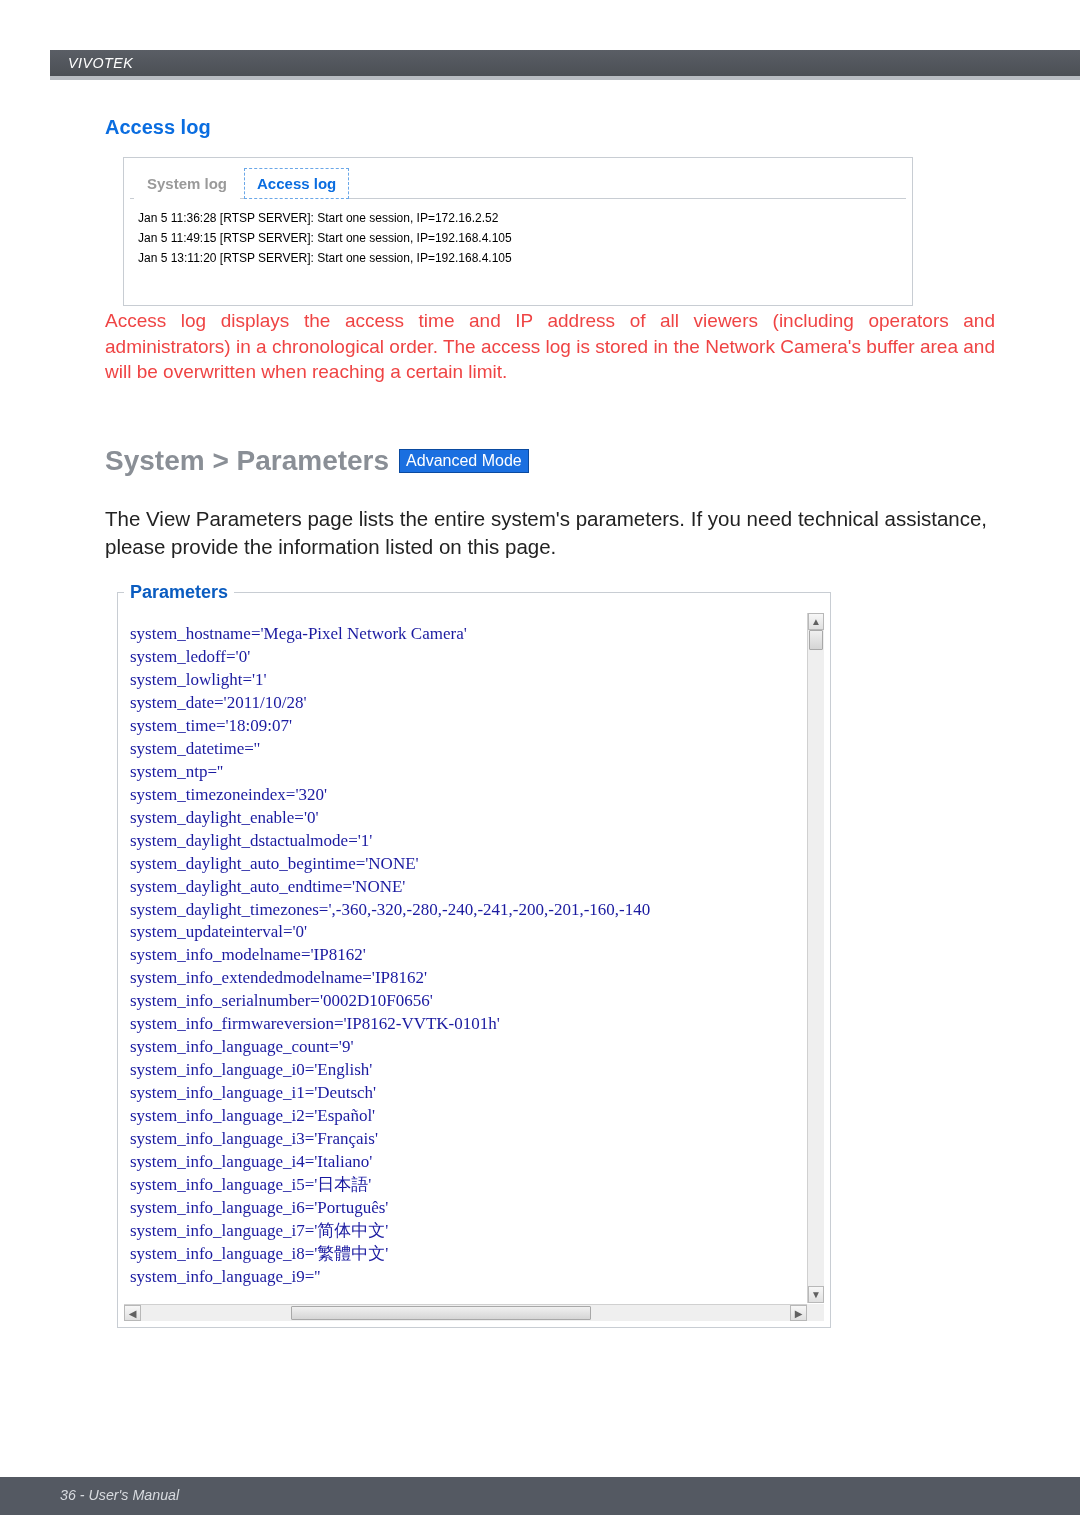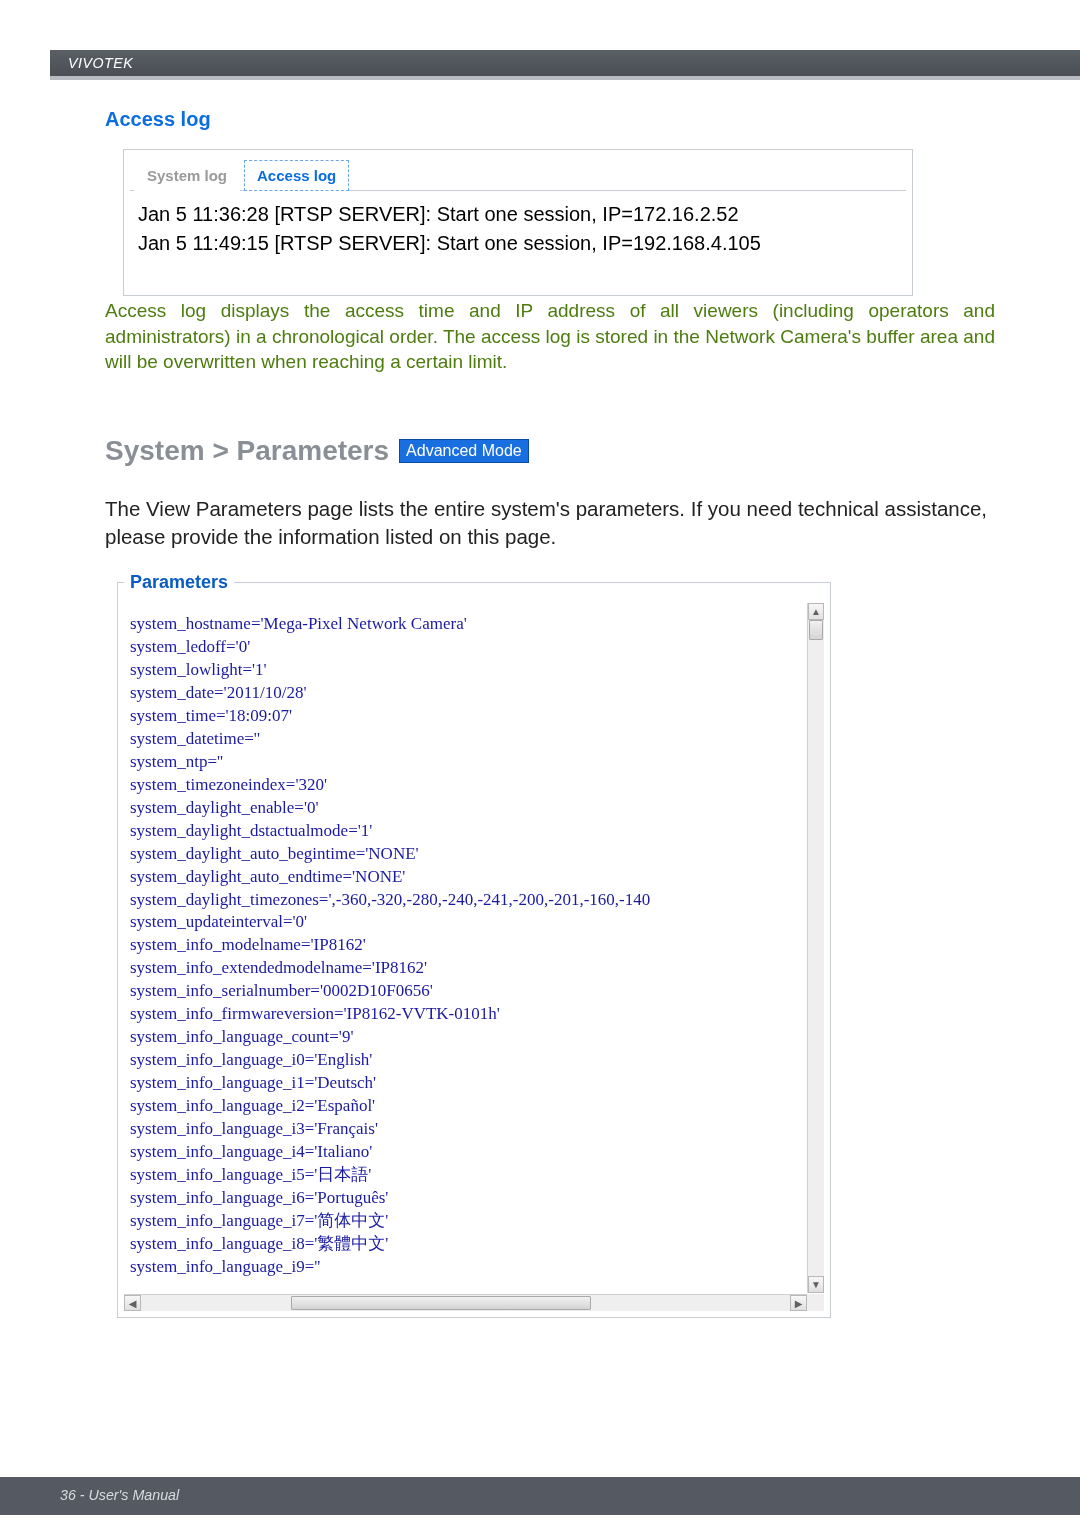--- a/index.html
+++ b/index.html
@@ -23,21 +23,21 @@
     margin-left: 50px;
     margin-right: 0;
   }
   .topbar span {
     color: #fff;
     font-style: italic;
     letter-spacing: 0.5px;
     font-size: 14.25px;
   }
   .content {
-    padding: 28px 85px 40px 105px;
+    padding: 36px 85px 40px 105px;
   }
   .section-title {
     color: #0a6de0;
     font-weight: bold;
     font-size: 20px;
     margin-bottom: 18px;
   }
   .tab-panel-wrap {
     border: 1px solid #c8cdd3;
     padding: 6px 6px 30px 6px;
@@ -60,27 +60,27 @@
     border: 1px dashed transparent;
     margin-bottom: -1px;
     background: #fff;
   }
   .tab.active {
     color: #0a6de0;
     border: 1px dashed #6aa7e8;
   }
   .log-body {
     padding: 12px 8px 4px 8px;
-    font-size: 20px;
+    font-size: 12px;
     color: #000;
   }
   .log-body div { margin-bottom: 6px; }
   .body-text {
     font-size: 19px;
-    color: #4d7c0f;
+    color: #ef4444;
     line-height: 1.35;
     text-align: justify;
     margin-bottom: 60px;
   }
   .heading-row {
     display: flex;
     align-items: center;
     gap: 10px;
     margin-bottom: 28px;
   }
@@ -233,20 +233,21 @@
       <div class="section-title">Access log</div>
 
       <div class="tab-panel-wrap">
         <div class="tab-strip">
           <div class="tab">System log</div>
           <div class="tab active">Access log</div>
         </div>
         <div class="log-body">
           <div>Jan 5 11:36:28 [RTSP SERVER]: Start one session, IP=172.16.2.52</div>
           <div>Jan 5 11:49:15 [RTSP SERVER]: Start one session, IP=192.168.4.105</div>
+          <div>Jan 5 13:11:20 [RTSP SERVER]: Start one session, IP=192.168.4.105</div>
         </div>
       </div>
 
       <div class="body-text">Access log displays the access time and IP address of all viewers (including operators and administrators) in a chronological order. The access log is stored in the Network Camera's buffer area and will be overwritten when reaching a certain limit.</div>
 
       <div class="heading-row">
         <h2>System &gt; Parameters</h2>
         <span class="badge">Advanced Mode</span>
       </div>
 

